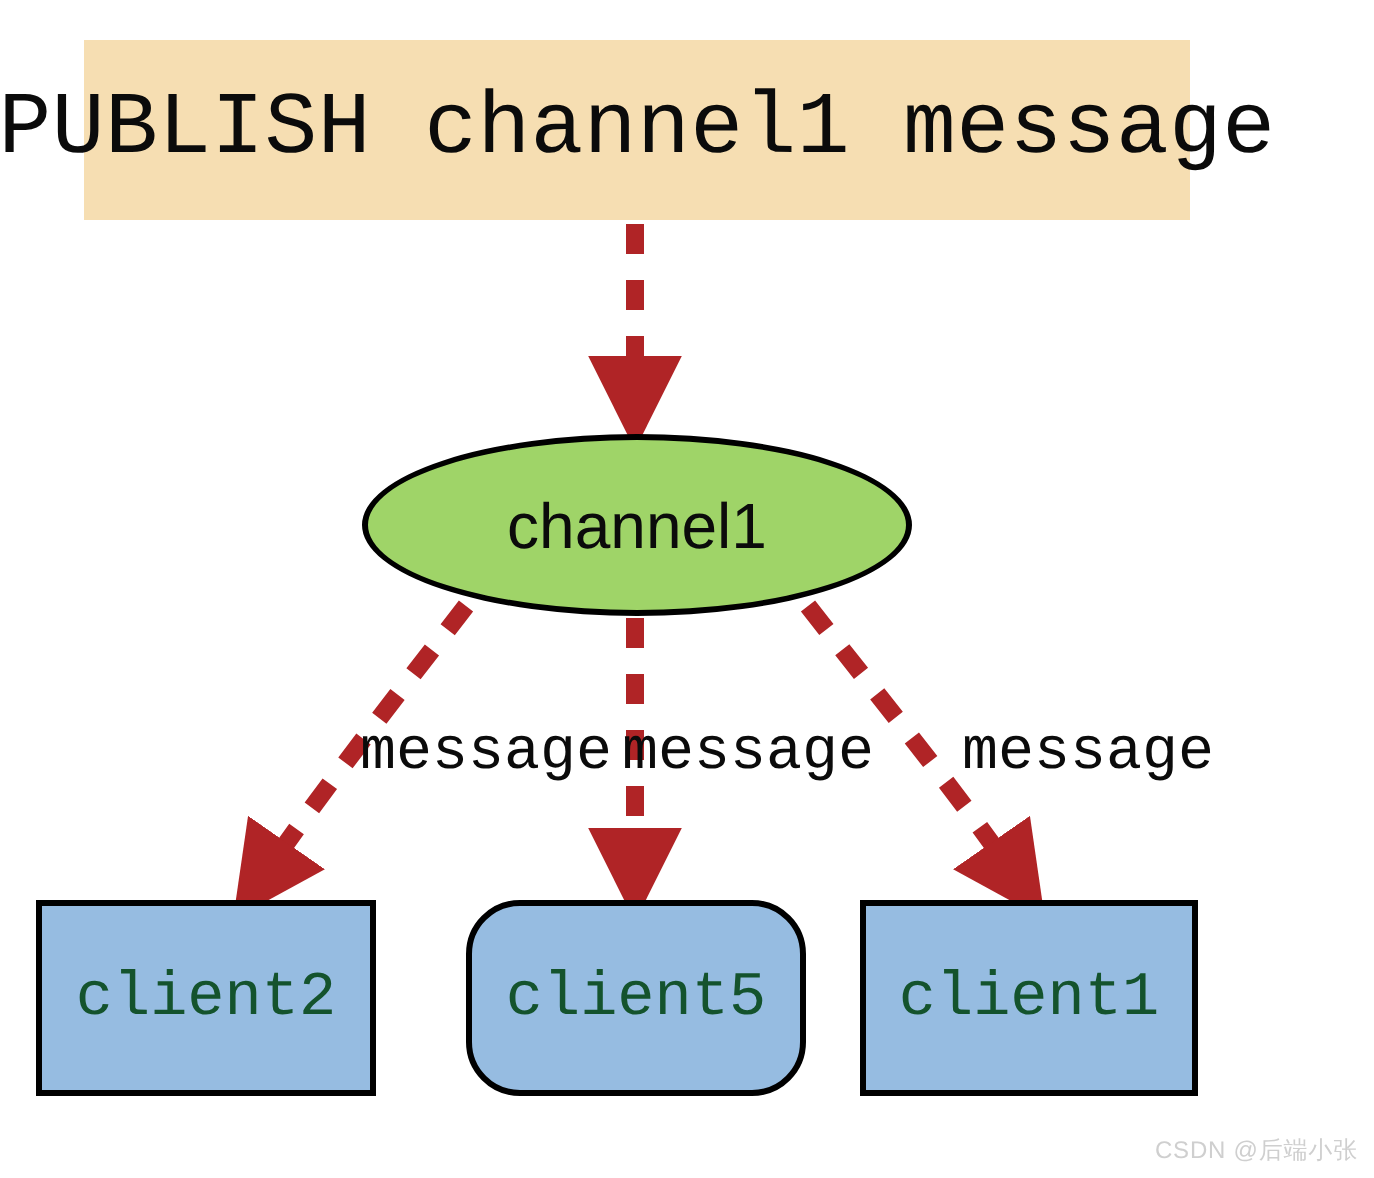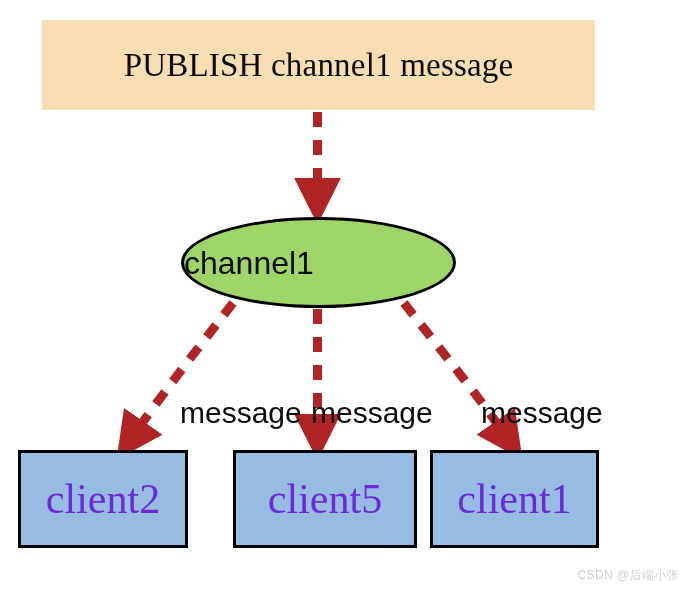--- a/index.html
+++ b/index.html
@@ -34,40 +34,41 @@
     top: 20px;
     width: 553px;
     height: 90px;
     background: #f6deb2;
     display: flex;
     align-items: center;
     justify-content: center;
     box-sizing: border-box;
   }
   .publish-label {
-    font-family: Liberation Serif, serif;
-    font-size: 33px;
+    font-family: Liberation Mono, monospace;
+    font-size: 44px;
     color: #0b0b0b;
     letter-spacing: 0.2px;
     white-space: nowrap;
     line-height: 1;
   }
   
   .channel-node {
     position: absolute;
     left: 181px;
     top: 217px;
     width: 275px;
     height: 91px;
     background: #9fd468;
     border: 3px solid #000000;
     border-radius: 50% / 50%;
     box-sizing: border-box;
     display: flex;
     align-items: center;
+    justify-content: center;
     z-index: 3;
   }
   .channel-label {
     font-family: "Liberation Sans", sans-serif;
     font-size: 32px;
     color: #0b0b0b;
     white-space: nowrap;
     line-height: 1;
   }
   
@@ -77,40 +78,39 @@
     height: 98px;
     background: #96bce1;
     border: 3px solid #000000;
     box-sizing: border-box;
     display: flex;
     align-items: center;
     justify-content: center;
     z-index: 3;
   }
   .client-box.c0 { left: 18px;  width: 170px; }
-  .client-box.c1 { left: 233px; width: 184px; }
+  .client-box.c1 { left: 233px; width: 170px; border-radius: 27px; }
   .client-box.c2 { left: 430px; width: 169px; }
   .client-label {
-    font-family: Liberation Serif, serif;
-    font-size: 42px;
-    color: #6d28d9;
+    font-family: Liberation Mono, monospace;
+    font-size: 31px;
+    color: #14532d;
     white-space: nowrap;
     line-height: 1;
   }
   
   .edge-label {
     position: absolute;
-    font-family: Liberation Sans, sans-serif;
+    font-family: Liberation Mono, monospace;
     font-size: 30px;
     color: #0b0b0b;
     white-space: nowrap;
     line-height: 1;
     z-index: 4;
     background: transparent;
-    margin-top: 36px;
   }
   .edge-label.m0 { left: 180px; top: 362px; }
   .edge-label.m1 { left: 311px; top: 362px; }
   .edge-label.m2 { left: 481px; top: 362px; }
   
   .watermark {
     position: absolute;
     right: 8px;
     bottom: 5px;
     font-family: Liberation Sans, sans-serif;

